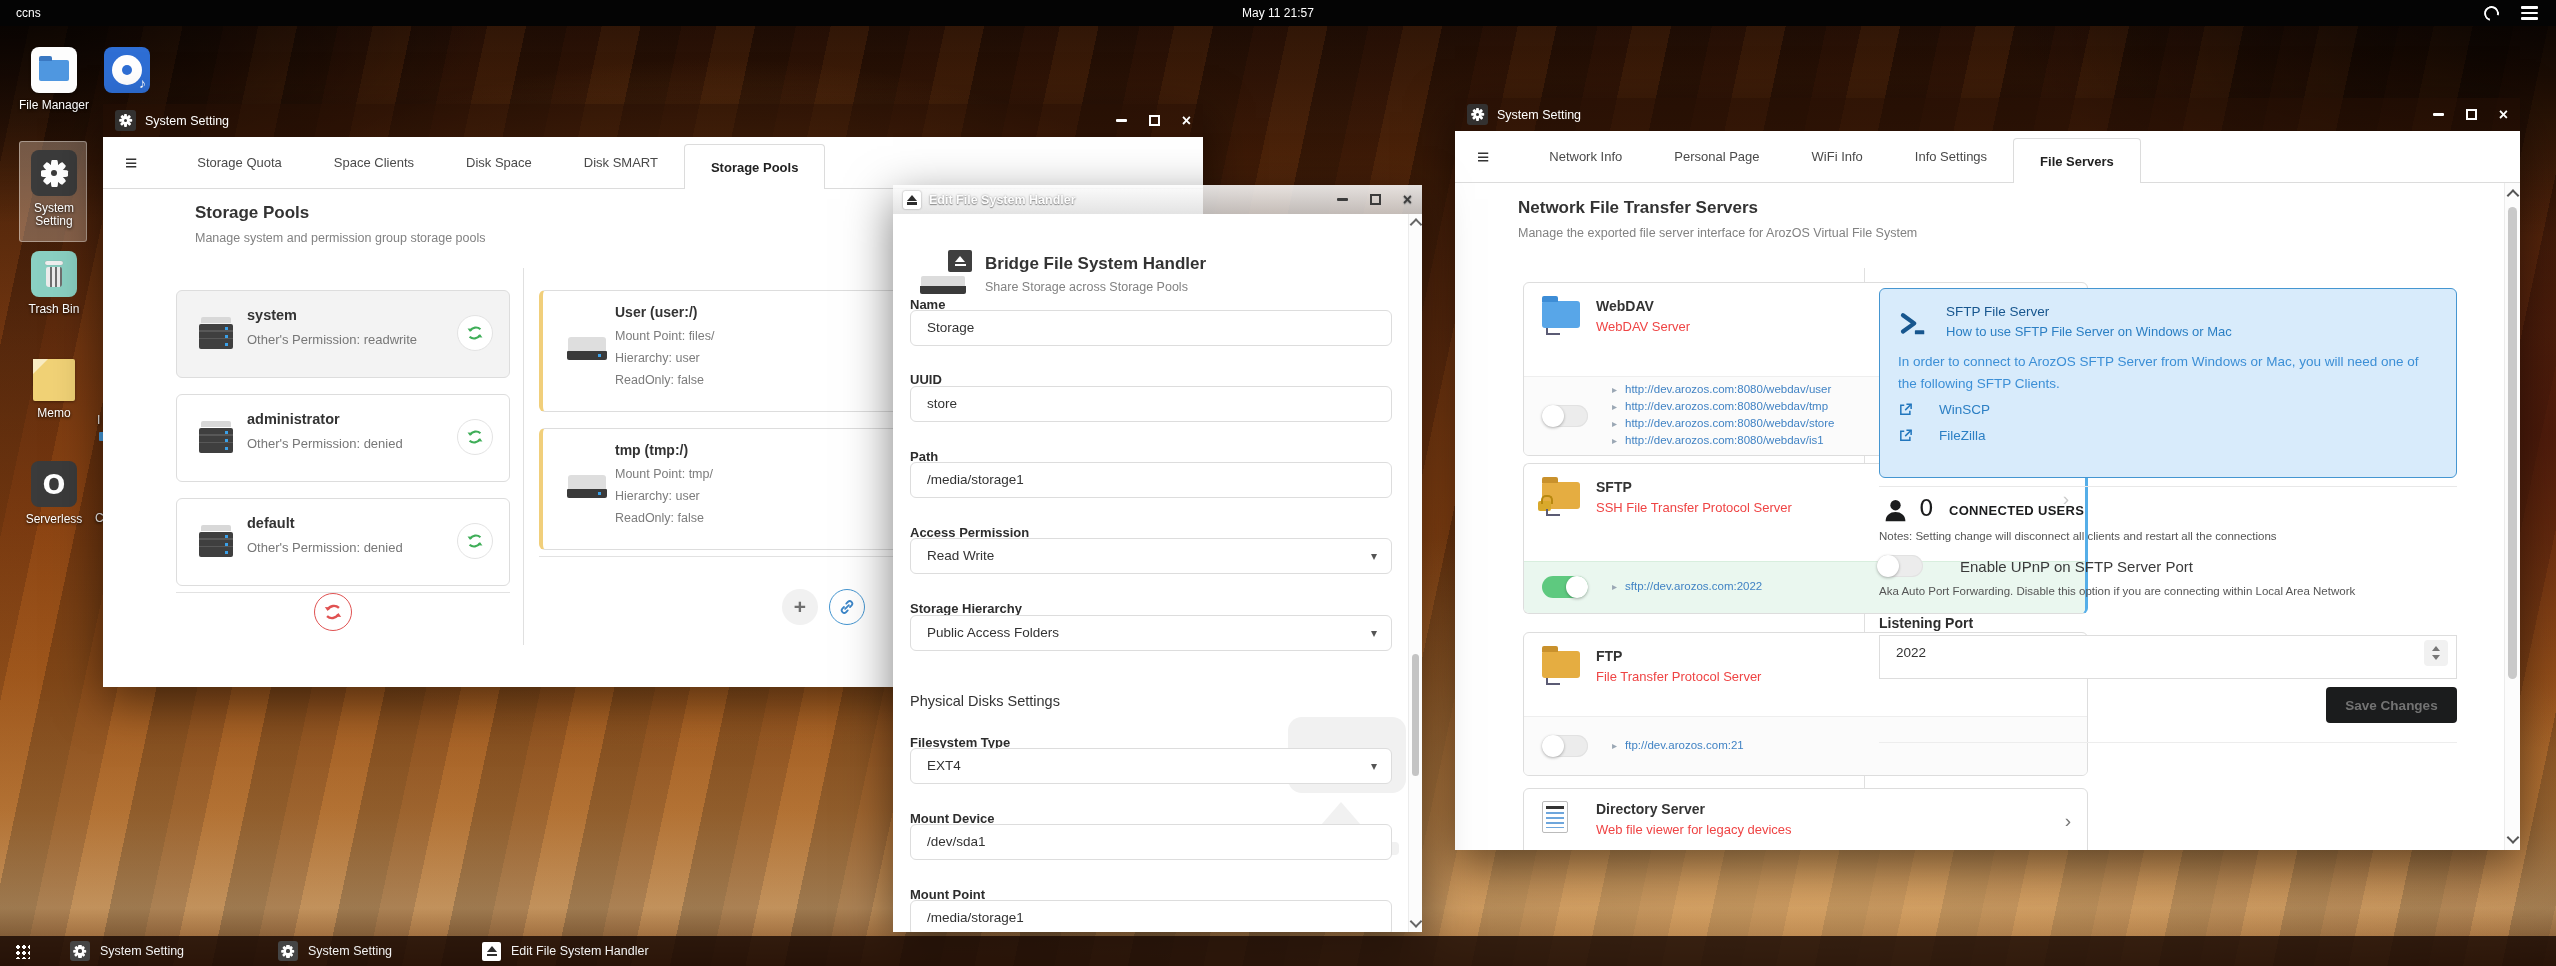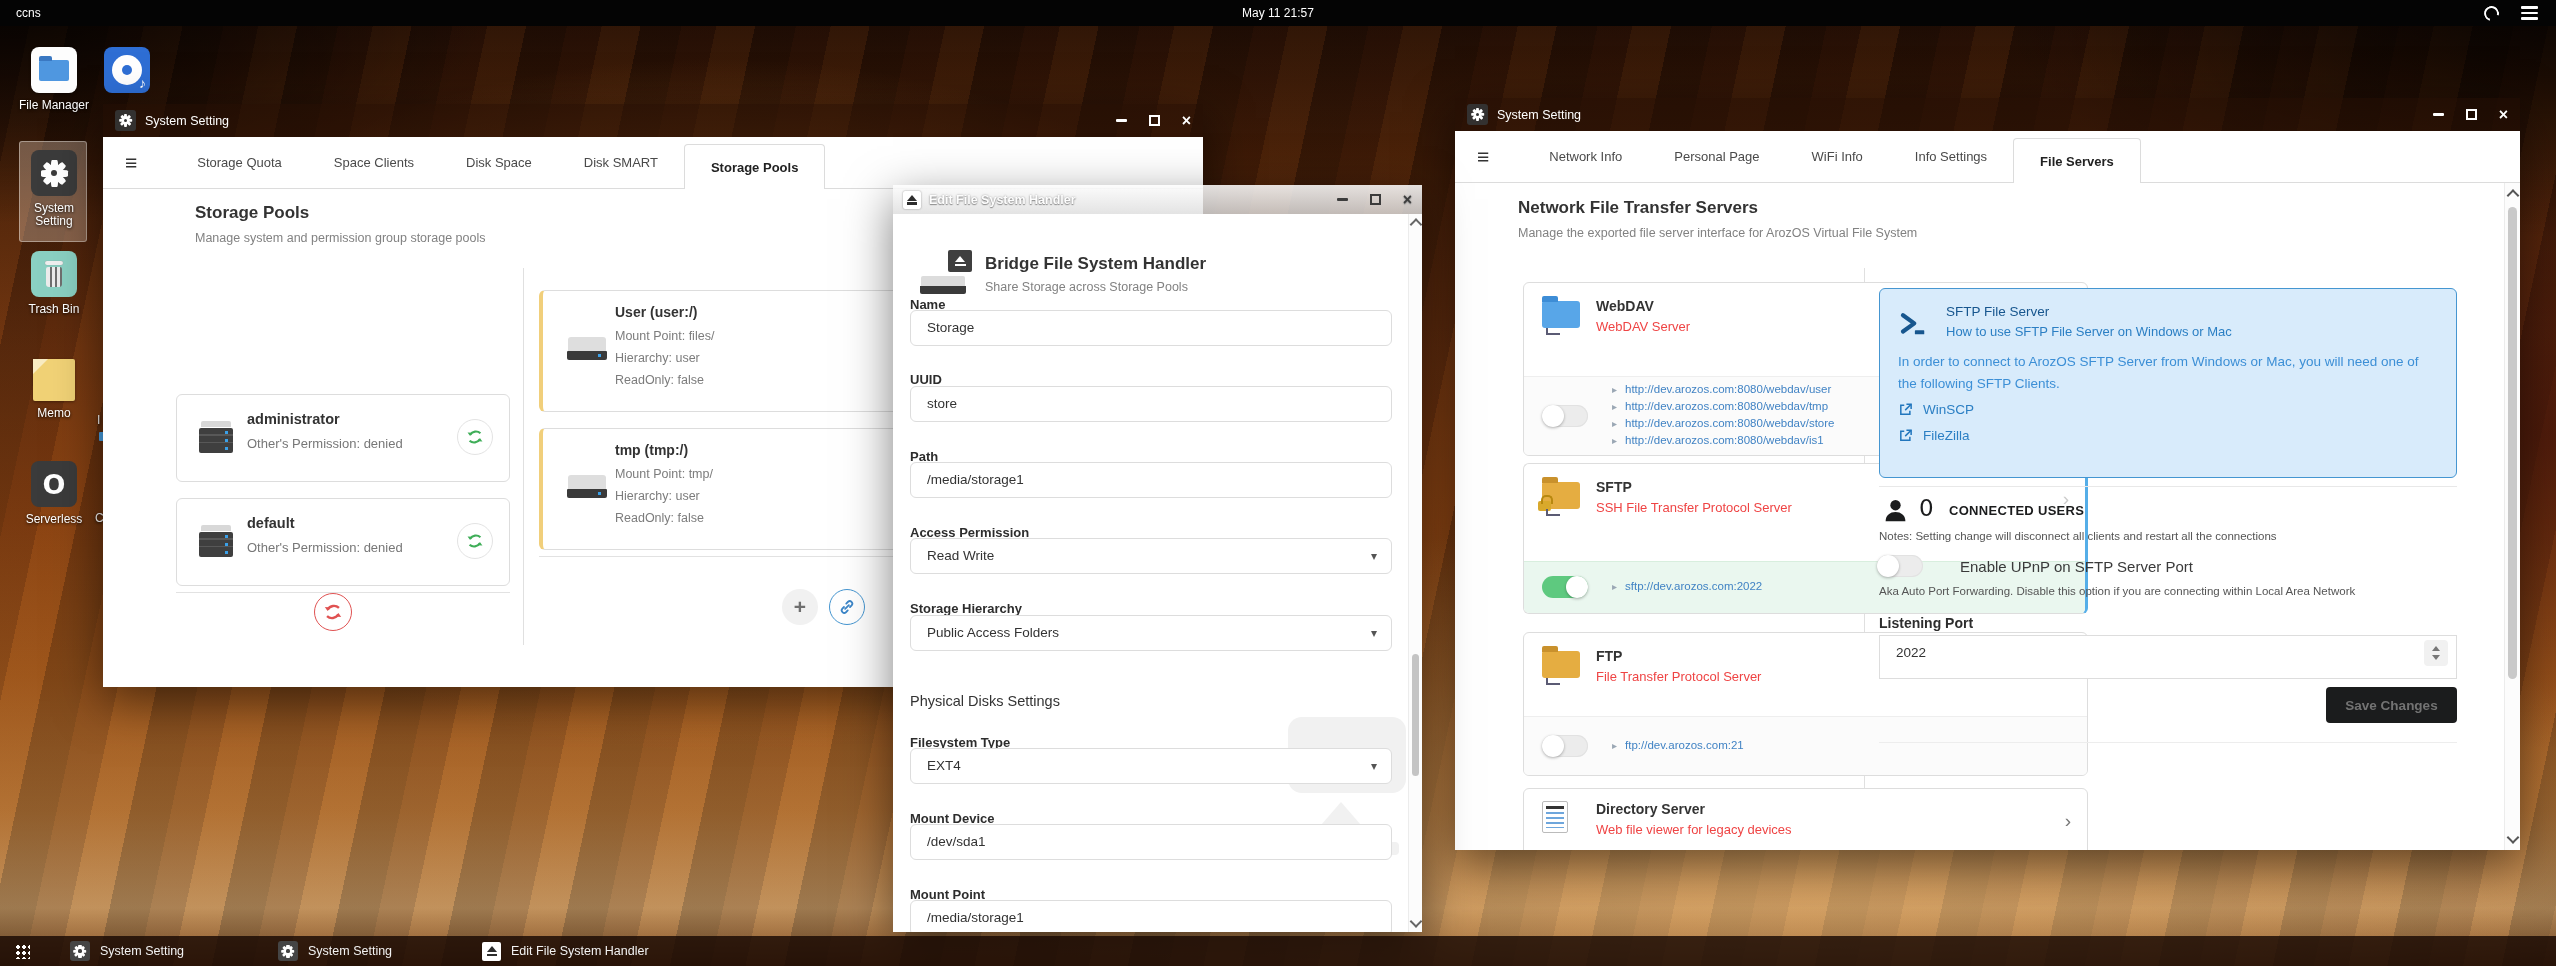--- a/index.html
+++ b/index.html
@@ -157,21 +157,21 @@
   .lock{position:absolute;left:-4px;bottom:-2px;width:13px;height:10px;background:#d9a92c;border-radius:2px}
   .lock::before{content:'';position:absolute;left:2.5px;top:-6px;width:8px;height:7px;border:2px solid #b8880f;border-bottom:none;border-radius:5px 5px 0 0}
   .dir-ic{width:26px;height:32px;background:#fff;border:1px solid #bbb;border-radius:2px;position:relative}
   .dir-ic::before{content:'';position:absolute;left:3px;right:3px;top:4px;height:3px;background:#333}
   .dir-ic::after{content:'';position:absolute;left:3px;right:3px;top:10px;height:16px;
     background:linear-gradient(180deg,#6ea6dc 2.5px,transparent 2.5px 5px,#6ea6dc 5px 7.5px,transparent 7.5px 10px,#6ea6dc 10px 12.5px,transparent 12.5px 15px,#6ea6dc 15px)}
   .infobox{position:absolute;background:#d8ebfb;border:1px solid #4596d1;border-radius:6px}
   .ib-title{position:absolute;left:66px;top:15px;font-size:13.5px;font-weight:normal;color:#17568e}
   .ib-sub{position:absolute;left:66px;top:35px;font-size:13px;color:#2b7fc4}
   .ib-body{position:absolute;left:18px;top:62px;width:540px;font-size:13.5px;color:#3c8fd6;line-height:1.6}
-  .ib-client{position:absolute;left:18px;display:flex;align-items:center;gap:10px;font-size:13.5px;color:#2b7fc4}
+  .ib-client{position:absolute;left:18px;display:flex;align-items:center;gap:26px;font-size:13.5px;color:#2b7fc4}
   .term-ic{position:absolute;left:18px;top:20px}
   .cu-count{position:absolute;font-size:23px;color:#1b1c1d;font-family:"DejaVu Sans",sans-serif}
   .cu-label{position:absolute;font-size:13px;font-weight:bold;color:#1b1c1d;letter-spacing:.3px}
   .smallnote{position:absolute;font-size:11.5px;color:#555}
   .upnp-label{position:absolute;font-size:15px;color:#3a3a3a}
   .port-label{position:absolute;font-size:14px;font-weight:bold;color:#2d2d2d}
   .numinput{position:absolute;height:44px;border:1px solid #ddd;border-radius:0;background:#fff;font-size:13.5px;color:#333;line-height:34px;padding-left:16px}
   .spinbox{position:absolute;right:8px;top:4px;width:24px;height:26px;background:#f1f1f1;border-radius:4px}
   .spinbox::before{content:'';position:absolute;left:8px;top:6px;width:0;height:0;border-left:4px solid transparent;border-right:4px solid transparent;border-bottom:5px solid #777}
   .spinbox::after{content:'';position:absolute;left:8px;bottom:6px;width:0;height:0;border-left:4px solid transparent;border-right:4px solid transparent;border-top:5px solid #777}
@@ -276,20 +276,37 @@
       <span class="tab">Storage Quota</span>
       <span class="tab">Space Clients</span>
       <span class="tab">Disk Space</span>
       <span class="tab">Disk SMART</span>
       <span class="tab active">Storage Pools</span>
     </div>
     <div class="content">
       <div class="h1" style="position:absolute;left:92px;top:14px">Storage Pools</div>
       <div class="sub" style="position:absolute;left:92px;top:42px">Manage system and permission group storage pools</div>
 
+      <div class="pool-card sel" style="top:101px">
+        <span class="srv-stack">
+            <i class="srv-led"></i>
+          </span>
+        <span class="pool-name">system</span>
+        <span class="pool-perm">Other's Permission: readwrite</span>
+        <span class="sync-btn">
+          <svg width="20" height="20" viewBox="0 0 24 24">
+              <g fill="none" stroke="#3fae58" stroke-width="2.6">
+                <path d="M18.5 7.5A8 8 0 0 0 6.2 9.3"></path>
+                <path d="M5.5 16.5A8 8 0 0 0 17.8 14.7"></path>
+              </g>
+              <path d="M3.1 6.6l3 4.2 3.1-3.8z" fill="#3fae58"></path>
+              <path d="M20.9 17.4l-3-4.2-3.1 3.8z" fill="#3fae58"></path>
+            </svg>
+        </span>
+      </div>
       <div class="pool-card" style="top:205px">
         <span class="srv-stack">
             <i class="srv-led"></i>
           </span>
         <span class="pool-name">administrator</span>
         <span class="pool-perm">Other's Permission: denied</span>
         <span class="sync-btn">
           <svg width="20" height="20" viewBox="0 0 24 24">
               <g fill="none" stroke="#3fae58" stroke-width="2.6">
                 <path d="M18.5 7.5A8 8 0 0 0 6.2 9.3"></path>

